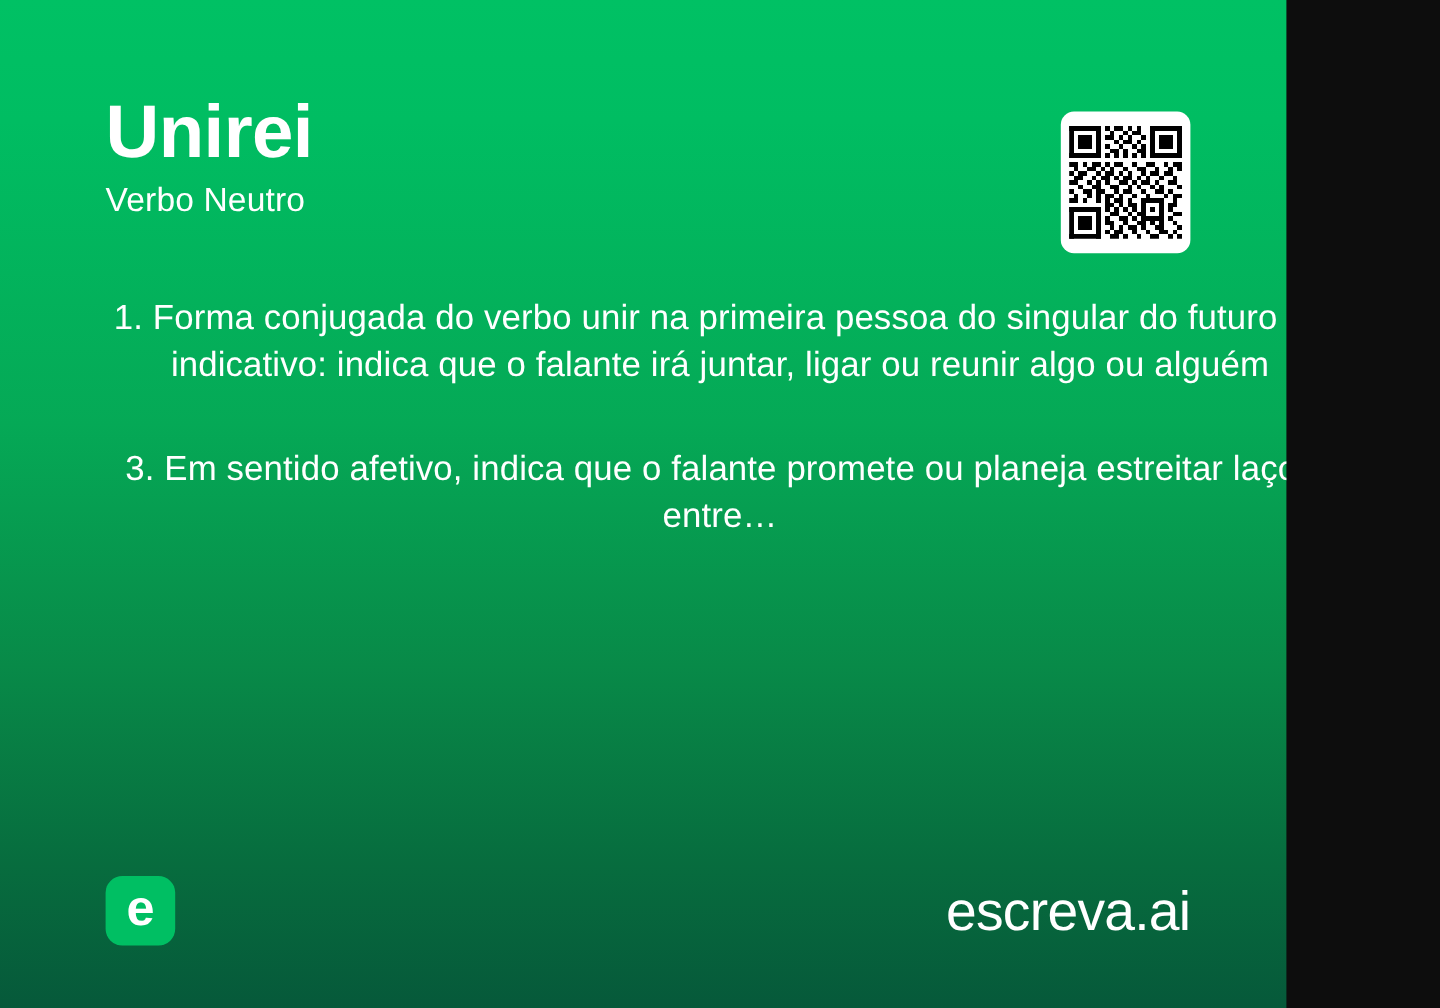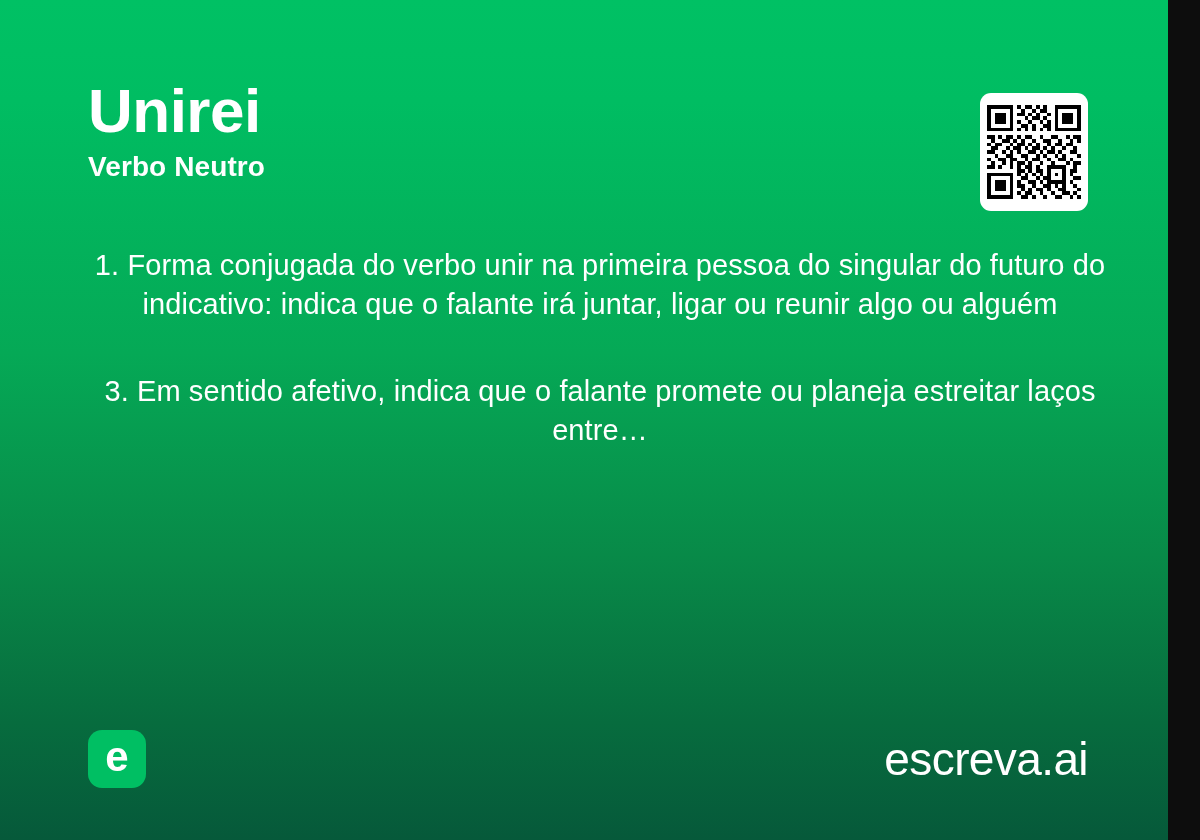--- a/index.html
+++ b/index.html
@@ -4,21 +4,21 @@
 <title>Unirei — escreva.ai</title>
 <style>
   html, body {
     margin: 0;
     padding: 0;
     background: #0d0d0d;
   }
 
   .card {
     position: relative;
-    width: 1168px;
+    width: 1072px;
     height: 840px;
     overflow: hidden;
     background: linear-gradient(180deg,
         #00c164 0%,
         #00bd62 12%,
         #05a956 42%,
         #088a48 66%,
         #076c3e 86%,
         #06593a 100%);
     font-family: "Liberation Sans", "DejaVu Sans", sans-serif;
@@ -40,21 +40,21 @@
     line-height: 1.0;
     font-weight: 700;
     letter-spacing: -0.5px;
     color: #ffffff;
   }
 
   .word-class {
     margin: 10px 0 0 0;
     font-size: 28px;
     line-height: 1.1;
-    font-weight: 700;
+    font-weight: 400;
     letter-spacing: 0.1px;
     color: #ffffff;
   }
 
   
   .qr-wrap {
     position: absolute;
     right: 80px;
     top: 93px;
     width: 108px;

